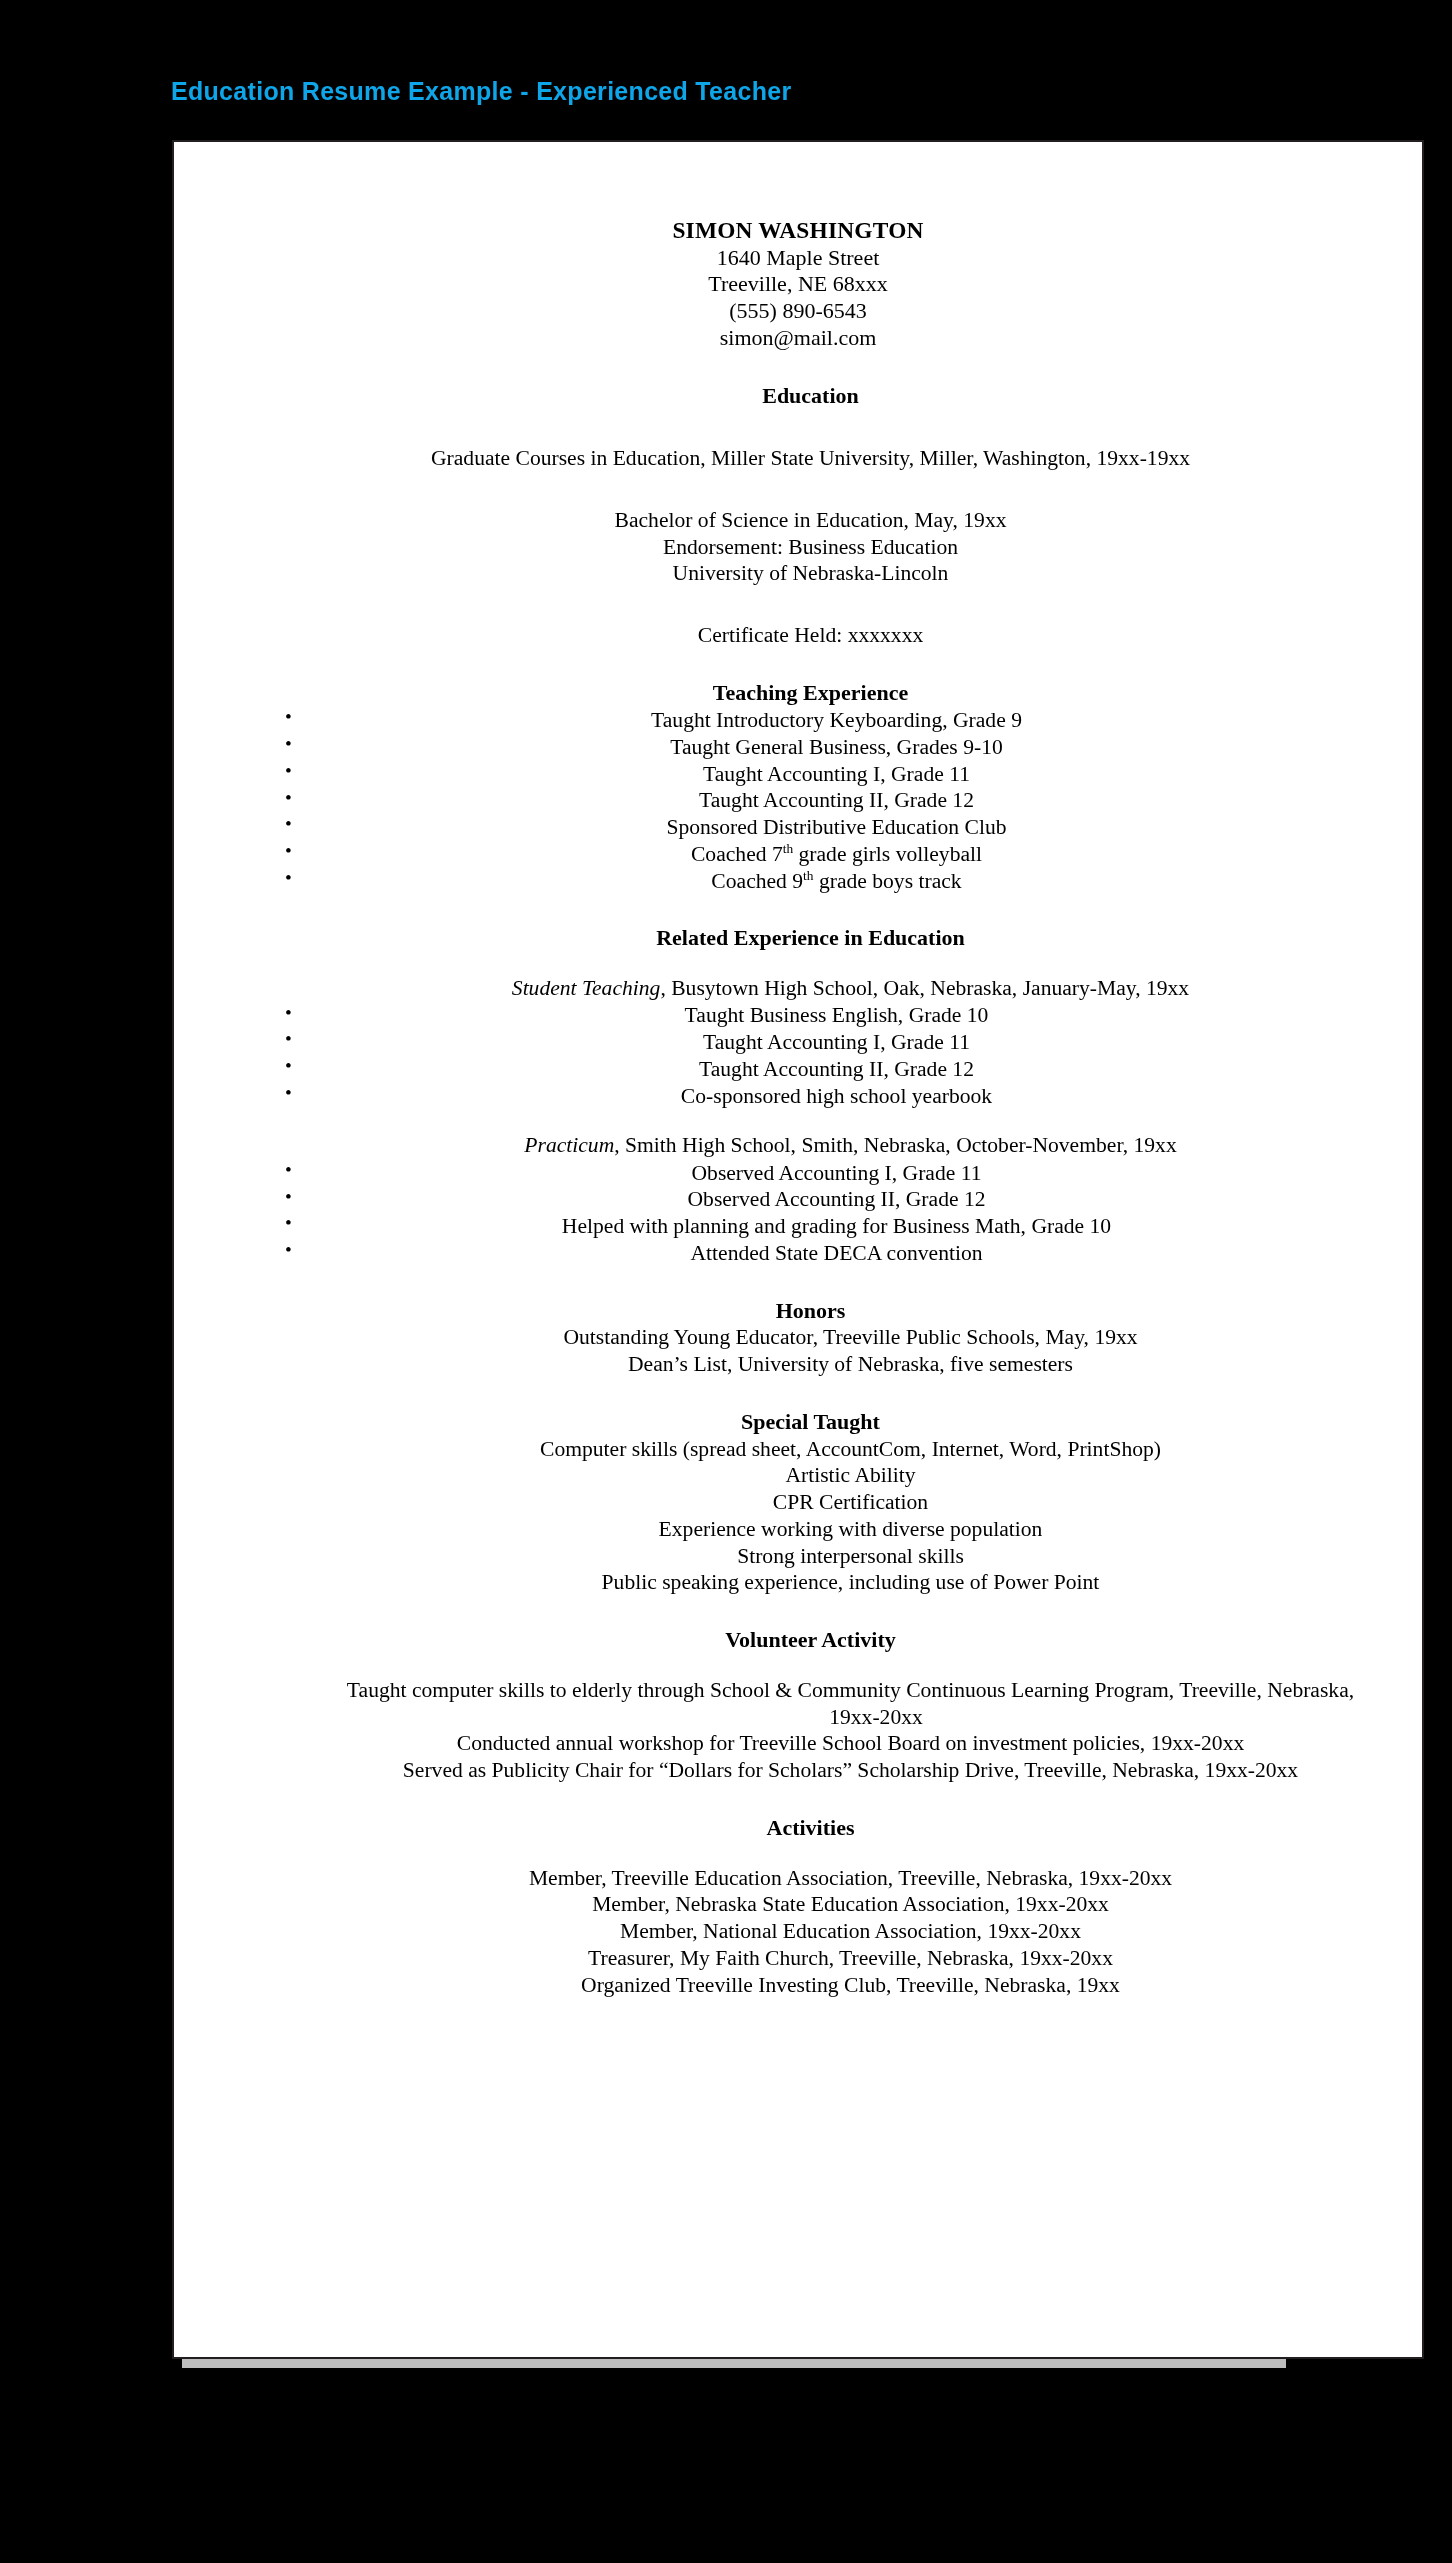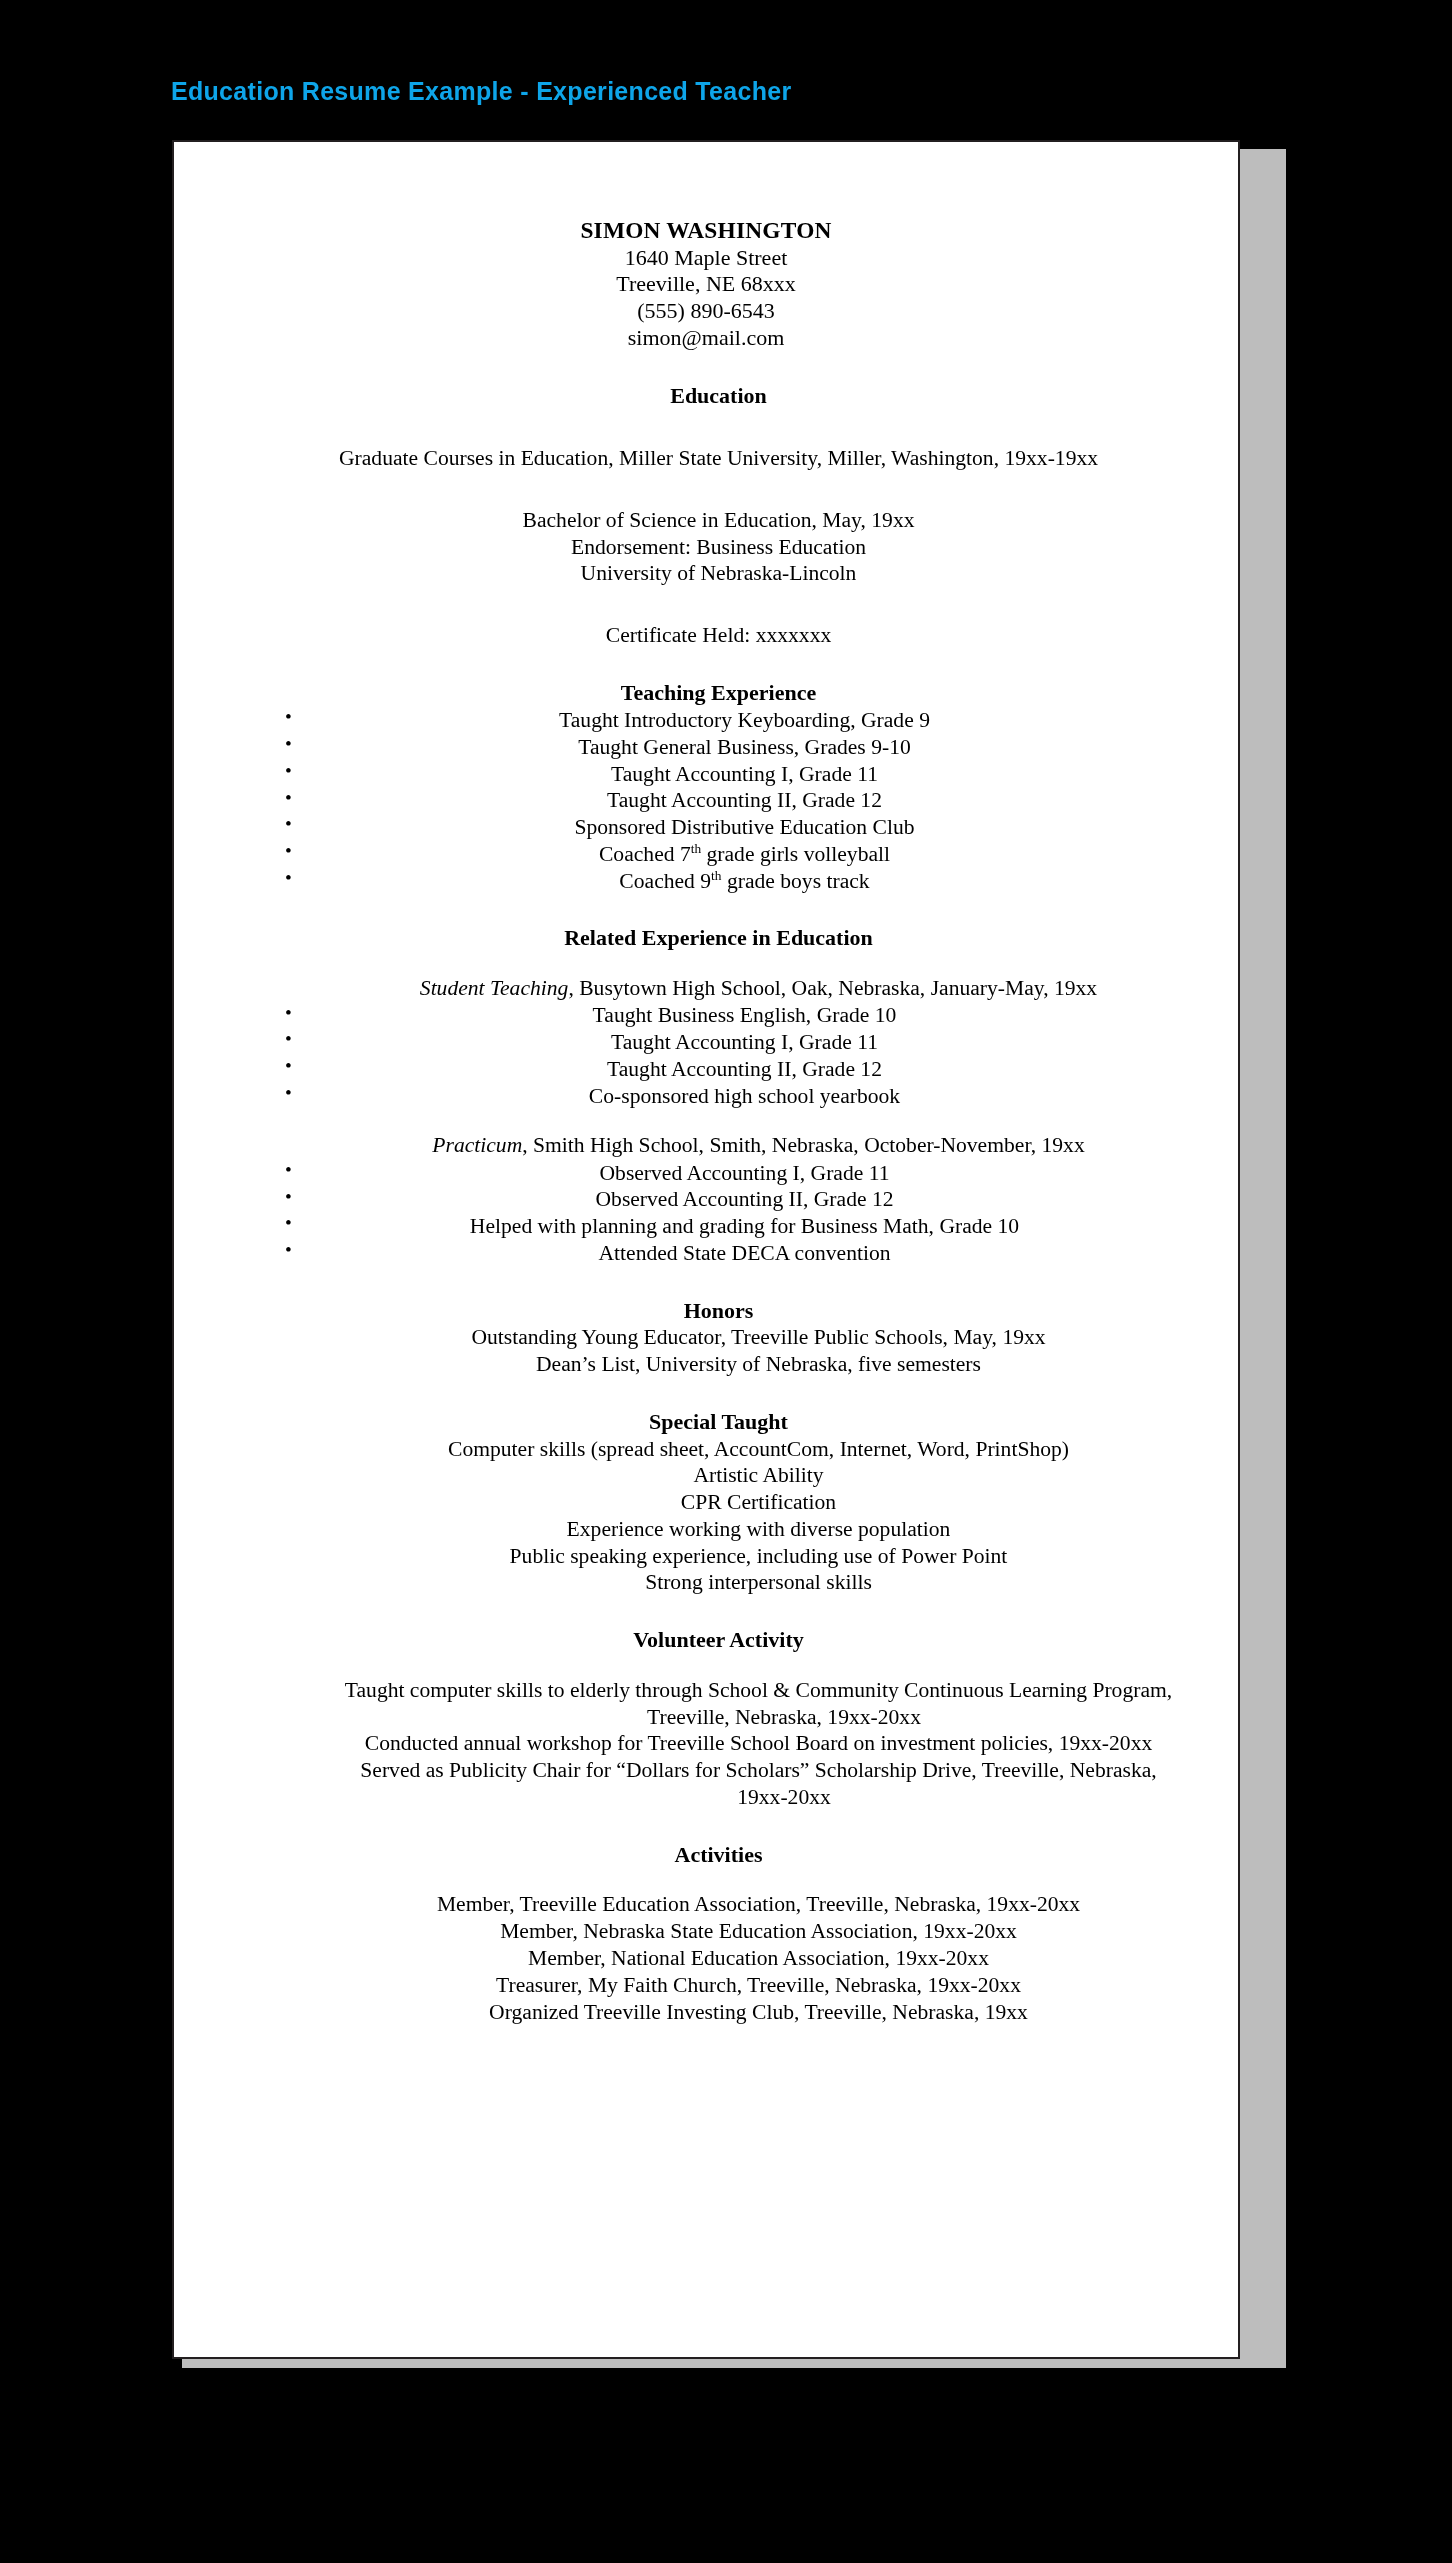--- a/index.html
+++ b/index.html
@@ -36,21 +36,21 @@
     width: 1104px;
     height: 2219px;
     background: #bdbdbd;
   }
 
   
   .paper {
     position: absolute;
     left: 172px;
     top: 140px;
-    width: 1068px;
+    width: 1252px;
     height: 2219px;
     background: #ffffff;
     border: 2.8px solid #231f20;
     box-sizing: border-box;
   }
 
   .sheet {
     position: absolute;
     left: 0;
     top: 0;
@@ -210,22 +210,22 @@
         <div class="plain-line">Outstanding Young Educator, Treeville Public Schools, May, 19xx</div>
         <div class="plain-line">Dean’s List, University of Nebraska, five semesters</div>
       </div>
 
       <div class="sec-head">Special Taught</div>
       <div class="indent-block">
         <div class="plain-line">Computer skills (spread sheet, AccountCom, Internet, Word, PrintShop)</div>
         <div class="plain-line">Artistic Ability</div>
         <div class="plain-line">CPR Certification</div>
         <div class="plain-line">Experience working with diverse population</div>
+        <div class="plain-line">Strong interpersonal skills</div>
         <div class="plain-line">Public speaking experience, including use of Power Point</div>
-        <div class="plain-line">Strong interpersonal skills</div>
       </div>
 
       <div class="sec-head">Volunteer Activity</div>
       <div style="margin-top:23px">
         <div class="hang">Taught computer skills to elderly through School &amp; Community Continuous Learning Program, Treeville, Nebraska, 19xx-20xx</div>
         <div class="hang">Conducted annual workshop for Treeville School Board on investment policies, 19xx-20xx</div>
         <div class="hang">Served as Publicity Chair for “Dollars for Scholars” Scholarship Drive, Treeville, Nebraska, 19xx-20xx</div>
       </div>
 
       <div class="sec-head">Activities</div>

